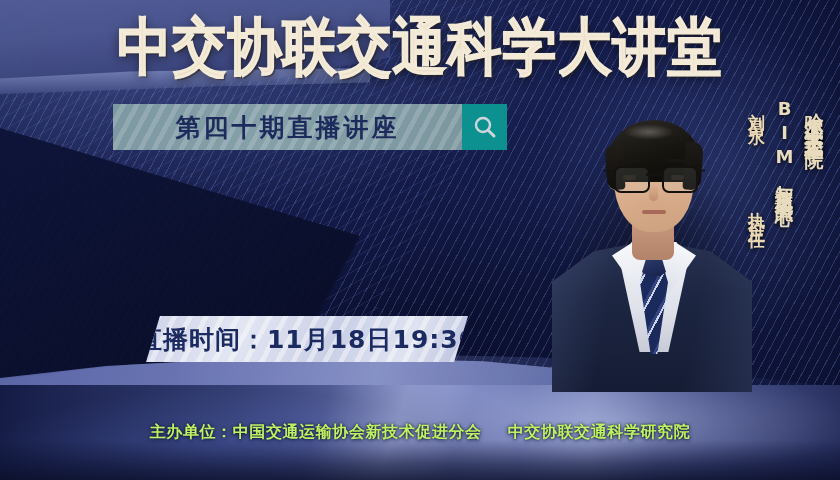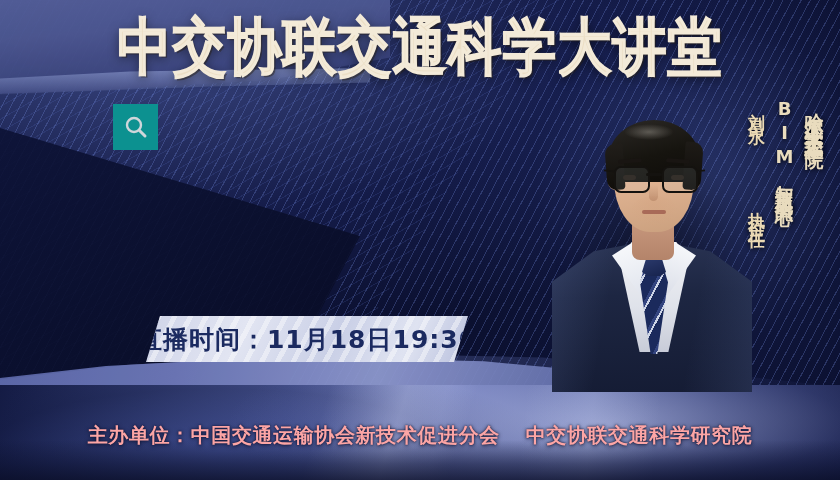--- a/index.html
+++ b/index.html
@@ -180,21 +180,21 @@
     position:relative;z-index:2;
     color:#1b2a60;font-size:25px;font-weight:700;letter-spacing:1px;
     font-family:"DejaVu Sans","Liberation Sans",sans-serif;
     white-space:nowrap;
   }
 
   
   .footer{
     position:absolute;left:0;top:422px;width:840px;
     text-align:center;
-    color:#fca5a5;font-size:20px;font-weight:700;letter-spacing:.6px;
+    color:#bef264;font-size:16px;font-weight:700;letter-spacing:.6px;
     font-family:"DejaVu Sans","Liberation Sans",sans-serif;
     text-shadow:0 1px 4px rgba(10,15,45,.85), 0 0 2px rgba(10,15,45,.9);
     white-space:nowrap;
   }
   .footer .gap{display:inline-block;width:26px;}
 
   
   .portrait{
     position:absolute;left:552px;top:92px;width:200px;height:300px;
     overflow:hidden;
@@ -380,20 +380,23 @@
     <div class="p-gl-arm-l"></div>
     <div class="p-gl-arm-r"></div>
     <div class="p-gl-l"></div>
     <div class="p-gl-r"></div>
     <div class="p-gl-bridge"></div>
   </div>
 
   <div class="main-title">中交协联交通科学大讲堂</div>
 
   <div class="episode-wrap">
+    <div class="episode-bar">
+      <span class="episode-text">第四十期直播讲座</span>
+    </div>
     <div class="episode-icon-box">
       <svg class="mag-icon" width="26" height="26" viewBox="0 0 26 26" aria-hidden="true">
         <circle cx="11" cy="11" r="7" fill="none" stroke="#cfd6da" stroke-width="2.4"></circle>
         <line x1="16.2" y1="16.2" x2="22" y2="22" stroke="#cfd6da" stroke-width="3" stroke-linecap="round"></line>
       </svg>
     </div>
   </div>
 
 
   <div class="time-banner">

